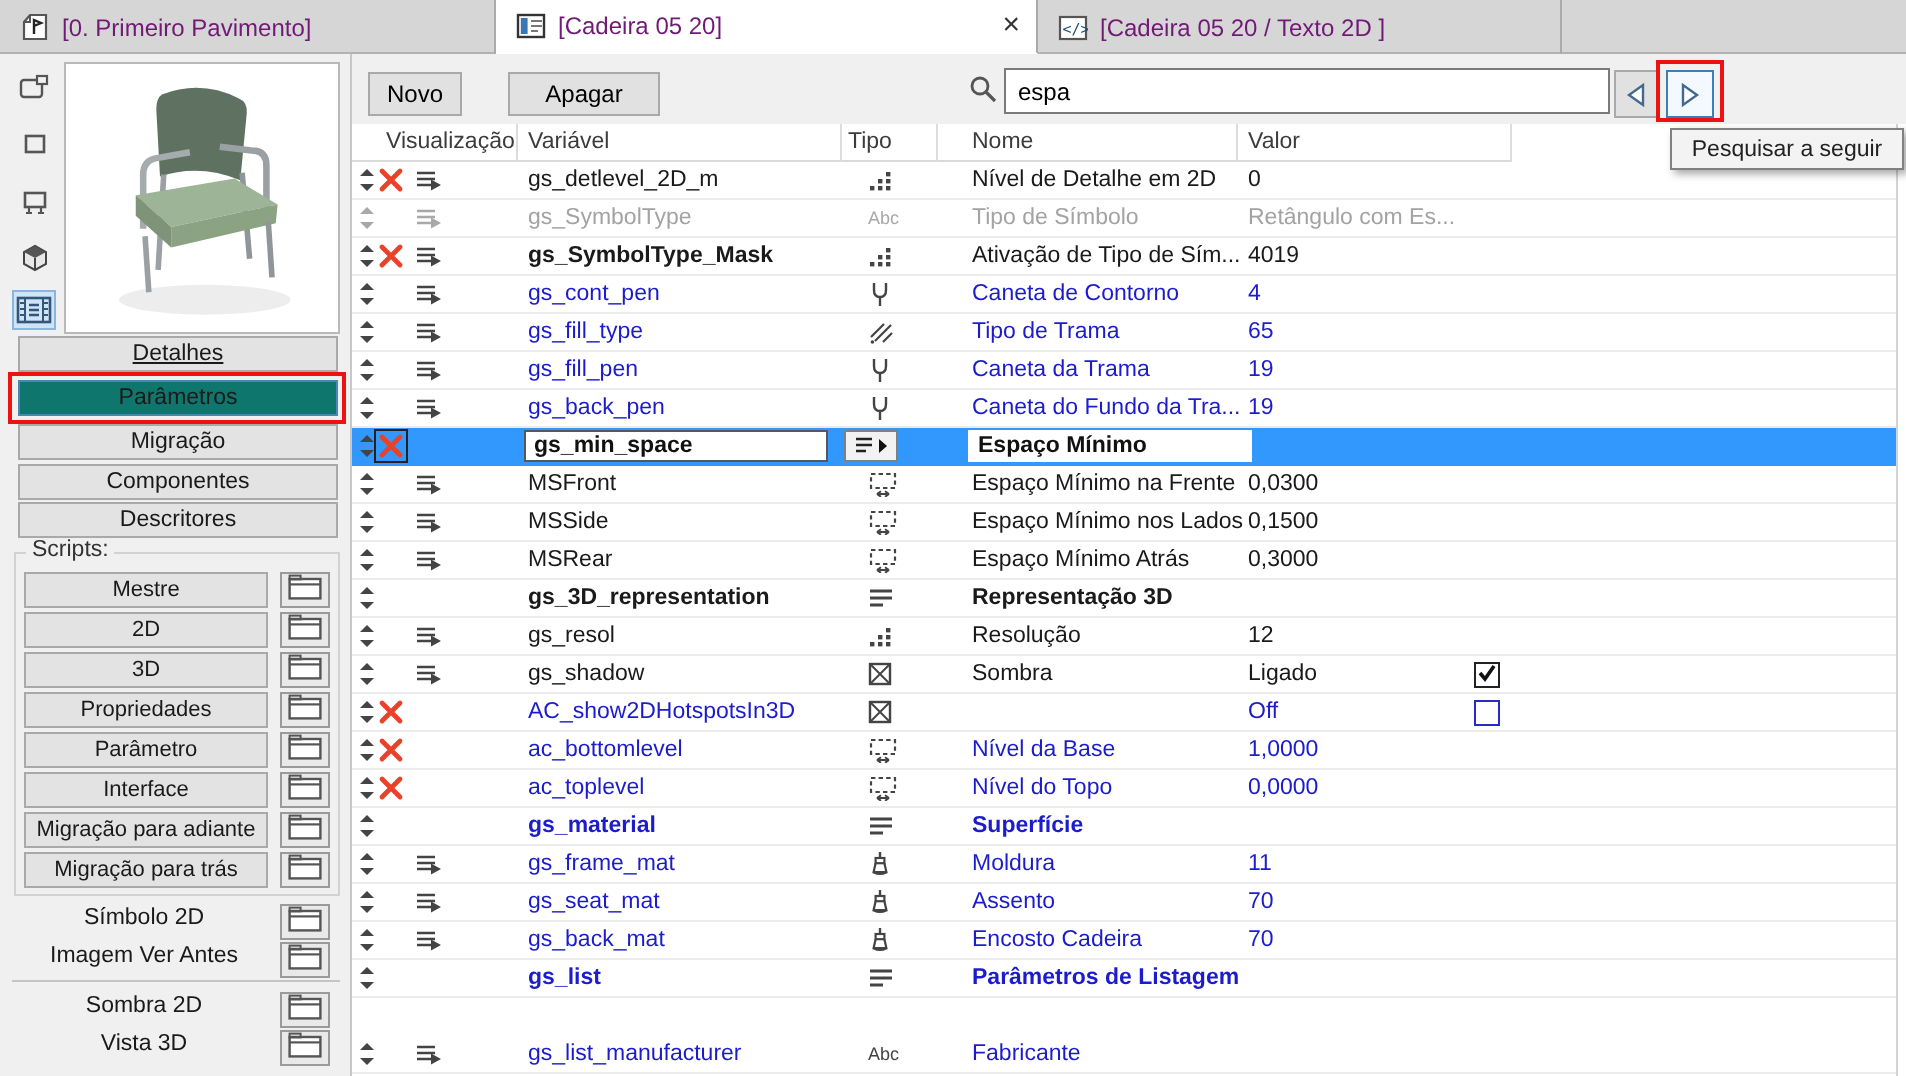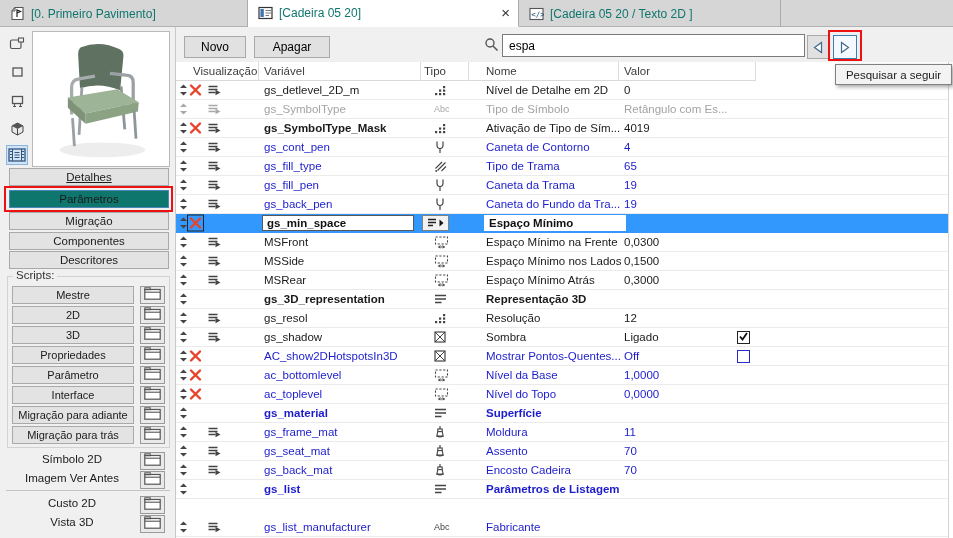--- a/index.html
+++ b/index.html
@@ -3,21 +3,21 @@
 <meta charset="utf-8">
 <style>
   html,body{margin:0;padding:0;background:#fff;}
   *{box-sizing:border-box;}
   .screen{position:relative;width:953px;height:538px;overflow:hidden;background:#fff;
     font-family:"Liberation Sans",sans-serif;font-size:12px;color:#1a1a1a;}
   
   .tabbar{position:absolute;left:0;top:0;width:953px;height:27px;background:#d6d6d6;border-bottom:1px solid #b2b2b2;}
   .tab{position:absolute;top:0;height:27px;display:flex;align-items:center;gap:6px;padding-left:10px;border-right:1px solid #aaa;}
   .tab.active{background:#fff;border-bottom:1px solid #fff;}
-  .tablabel{white-space:nowrap;color:#0f766e;}
+  .tablabel{white-space:nowrap;color:#701a75;}
   .tabicon{display:flex;align-items:center;}
   .tabclose{position:absolute;right:8px;top:4px;font-size:15px;color:#333;line-height:18px;cursor:default;}
   
   .sidebar{position:absolute;left:0;top:27px;width:176px;height:511px;background:#f0f0f0;border-right:1px solid #c8c8c8;}
   .stripicon{position:absolute;left:6px;width:22px;height:20px;display:flex;align-items:center;justify-content:center;color:#555;}
   .stripicon.selview{background:#cfe4f7;border:1px solid #8ab6de;}
   .preview{position:absolute;left:32px;top:4px;width:138px;height:136px;background:#fff;border:1px solid #b9b9b9;display:flex;align-items:center;justify-content:center;}
   .secbtn{position:absolute;left:9px;width:160px;height:18px;background:#e3e3e3;border:1px solid #a9a9a9;
     display:flex;align-items:center;justify-content:center;font-size:11.5px;color:#1a1a1a;}
   .secbtn.activesec{background:#0f766e;border:1px solid #4c86b8;}
@@ -244,41 +244,41 @@
       </div>
       <div class="sidelabel" style="top: 445px;">Imagem Ver Antes</div>
       <div class="winbtn" style="top: 444px;">
         <span><svg width="17" height="13">
             <rect x="0.8" y="2.5" width="15.4" height="9.7" fill="#fff" stroke="currentColor" stroke-width="1.2"></rect>
             <path d="M0.8 5.2 H16.2" stroke="currentColor" stroke-width="1.1"></path>
             <rect x="0.8" y="0.8" width="5.5" height="1.9" fill="none" stroke="currentColor" stroke-width="1"></rect>
           </svg></span>
       </div>
       <div class="sidesep" style="top: 463px;"></div>
-      <div class="sidelabel" style="top: 470px;">Custo 2D</div>
+      <div class="sidelabel" style="top: 470px;">Sombra 2D</div>
       <div class="winbtn" style="top: 469px;">
         <span><svg width="17" height="13">
             <rect x="0.8" y="2.5" width="15.4" height="9.7" fill="#fff" stroke="currentColor" stroke-width="1.2"></rect>
             <path d="M0.8 5.2 H16.2" stroke="currentColor" stroke-width="1.1"></path>
             <rect x="0.8" y="0.8" width="5.5" height="1.9" fill="none" stroke="currentColor" stroke-width="1"></rect>
           </svg></span>
       </div>
       <div class="sidelabel" style="top: 489px;">Vista 3D</div>
       <div class="winbtn" style="top: 488px;">
         <span><svg width="17" height="13">
             <rect x="0.8" y="2.5" width="15.4" height="9.7" fill="#fff" stroke="currentColor" stroke-width="1.2"></rect>
             <path d="M0.8 5.2 H16.2" stroke="currentColor" stroke-width="1.1"></path>
             <rect x="0.8" y="0.8" width="5.5" height="1.9" fill="none" stroke="currentColor" stroke-width="1"></rect>
           </svg></span>
       </div>
     </div>
 
   <div class="main">
     <div class="toolbar">
-      <button class="pbtn" style="left:8px;width:62px;">Novo</button>
+      <button class="pbtn" style="left:8px;width:47px;">Novo</button>
       <button class="pbtn" style="left:78px;width:76px;">Apagar</button>
       <span class="searchicon">
         <svg width="15" height="15">
             <circle cx="6" cy="6" r="4" fill="none" stroke="#555" stroke-width="1.4"></circle>
             <path d="M9 9 L13.5 13.5" stroke="#555" stroke-width="1.6"></path>
           </svg>
       </span>
       <input class="searchbox" value="espa" style="">
       <div class="navbtn" style="left:631px;">
         <svg width="10" height="13">
@@ -657,21 +657,20 @@
               <path d="M2 2 11 11 M11 2 2 11" stroke="currentColor" stroke-width="2.4" stroke-linecap="round"></path>
             </svg>
           </span>
           <span class="cell c-var t-blue">AC_show2DHotspotsIn3D</span>
           <span class="ic c-tipo">
             <svg width="12" height="12">
               <rect x="1" y="1" width="10" height="10" fill="none" stroke="currentColor" stroke-width="1.2"></rect>
               <path d="M1 1 11 11 M11 1 1 11" stroke="currentColor" stroke-width="1" fill="none"></path>
             </svg>
           </span>
-          <span class="cell c-nome t-blue">Mostrar Pontos-Quentes...</span>
           <span class="cell c-val t-blue">Off</span>
           <span class="s-chk chk-off"></span>
         </div>
         <div class="prow" style="top: 285px;">
           <span class="ic s-spin">
             <svg width="9" height="13" viewBox="0 0 9 13">
               <path d="M4.5 1 8 4.5 1 4.5 Z" fill="currentColor"></path>
               <path d="M4.5 12 1 8.5 8 8.5 Z" fill="currentColor"></path>
             </svg>
           </span>

